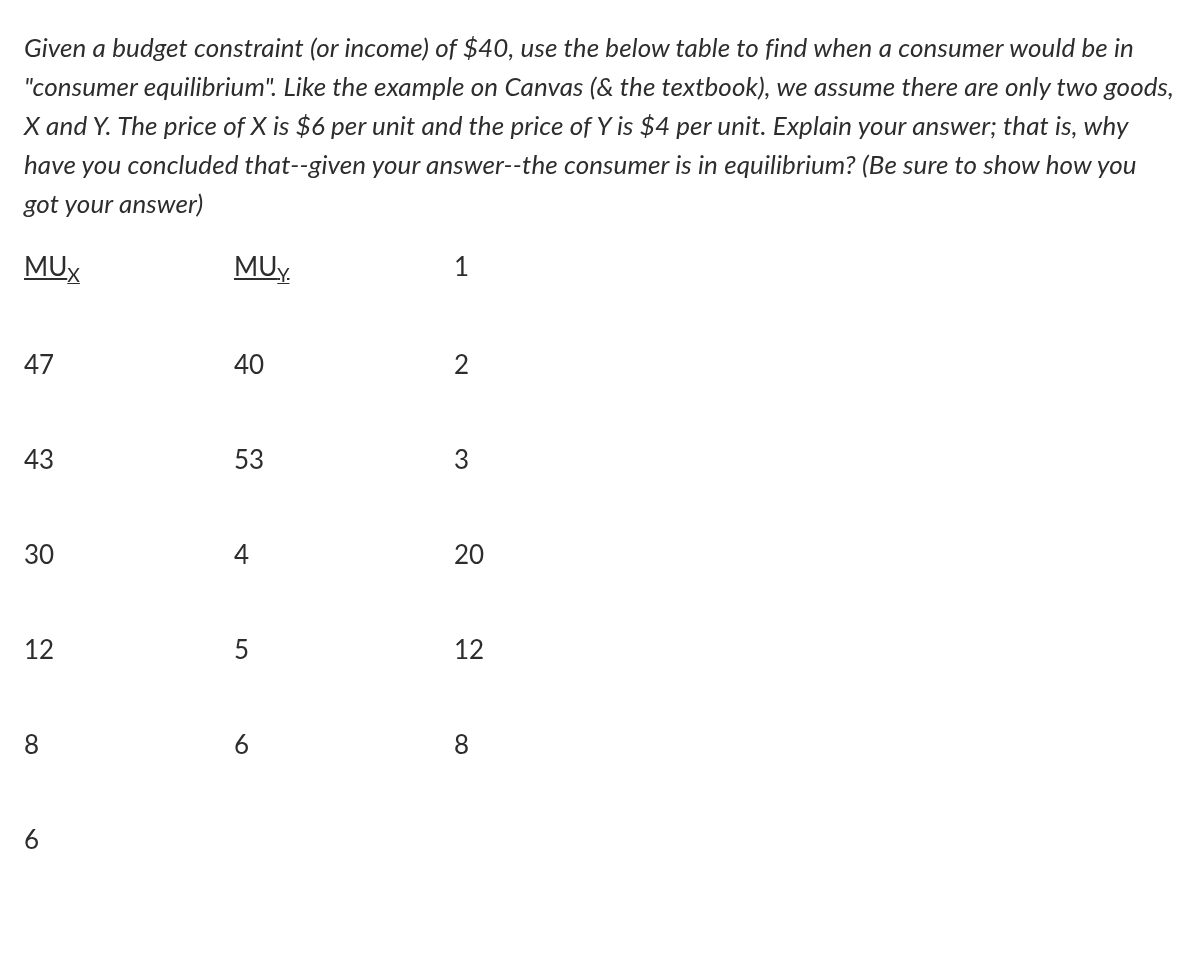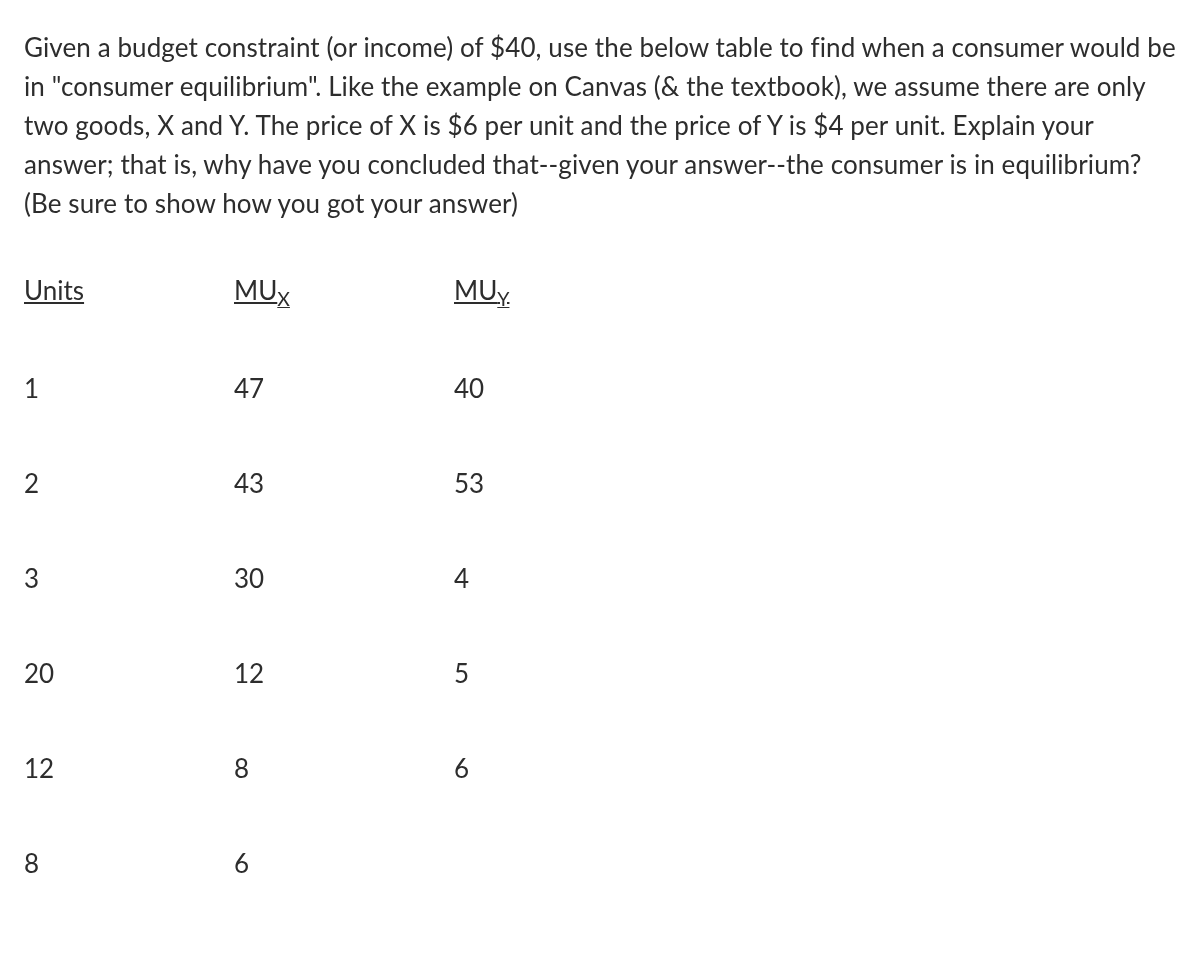--- a/index.html
+++ b/index.html
@@ -10,23 +10,24 @@
     body {
       font-family: 'Lato', 'Helvetica Neue', Helvetica, Arial, sans-serif;
       font-size: 26px;
       color: #2d2d2d;
       background: #ffffff;
       padding: 28px 24px;
       width: 1200px;
       line-height: 1.5;
     }
     .question-text {
-      margin-bottom: 48px;
+      margin-bottom: 24px;
       font-weight: 400;
       letter-spacing: 0.1px;
+      font-style: italic;
     }
     .data-table {
       display: grid;
       grid-template-columns: 210px 220px 220px;
       row-gap: 56px;
       column-gap: 0;
       font-size: 26px;
     }
     .header-cell {
       text-decoration: underline;
@@ -40,21 +41,20 @@
       vertical-align: sub;
       text-decoration: inherit;
     }
   </style>
 </head>
 <body>
 
 <p class="question-text">Given a budget constraint (or income) of $40, use the below table to find when a consumer would be in "consumer equilibrium". Like the example on Canvas (&amp; the textbook), we assume there are only two goods, X and Y. The price of X is $6 per unit and the price of Y is $4 per unit. Explain your answer; that is, why have you concluded that--given your answer--the consumer is in equilibrium? (Be sure to show how you got your answer)</p>
 
 <div class="data-table">
-  <div class="header-cell">Units</div>
   <div class="header-cell"><span>MU</span><span class="sub">X</span></div>
   <div class="header-cell"><span>MU</span><span class="sub">Y</span></div>
 
   <div class="cell">1</div>
   <div class="cell">47</div>
   <div class="cell">40</div>
 
   <div class="cell">2</div>
   <div class="cell">43</div>
   <div class="cell">53</div>

